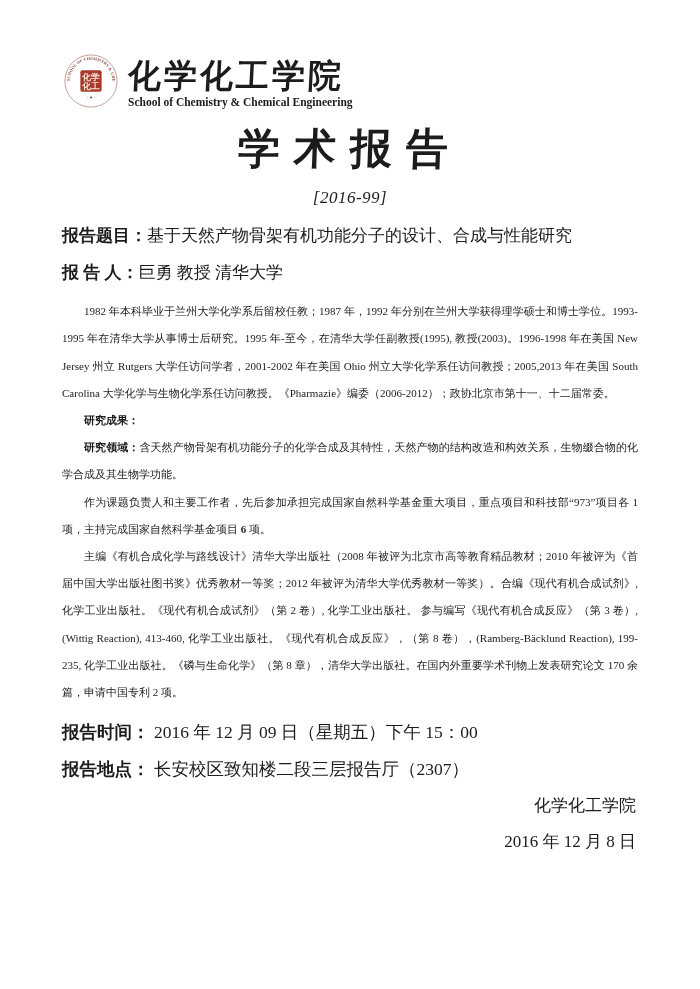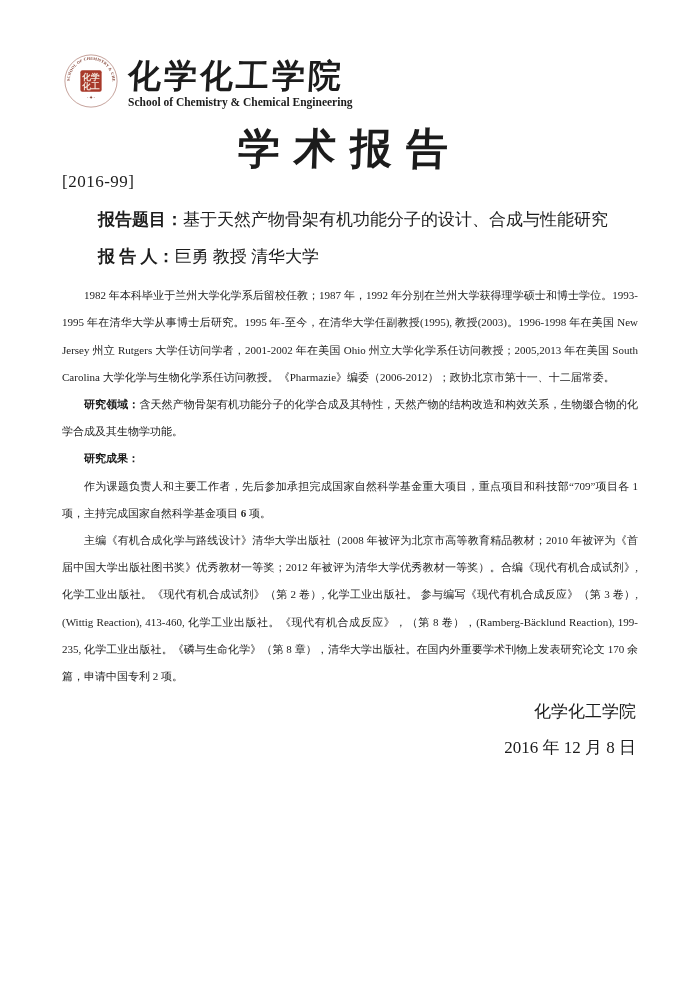--- a/index.html
+++ b/index.html
@@ -40,27 +40,30 @@
   .main-title {
     text-align: center;
     font-size: 42px;
     font-weight: 900;
     letter-spacing: 14px;
     margin-top: 16px;
     transform: skewX(-2deg);
     line-height: 1.1;
   }
   .report-number {
+    text-align: center;
     font-size: 17px;
+    margin-top: 16px;
     letter-spacing: 0.5px;
+    font-style: italic;
   }
 
   
   .meta { margin-top: 16px; }
-  .meta-row { font-size: 17px; line-height: 24px; margin-bottom: 13px; margin-left: 36px; }
+  .meta-row { font-size: 17px; line-height: 24px; margin-bottom: 13px; }
   .meta-label { font-weight: bold; white-space: pre; }
   .meta-value { font-size: 17px; }
 
   
   .body-text { font-size: 11px; line-height: 27.2px; text-align: justify; }
   .body-text p { margin: 0; text-indent: 2em; }
   .inline-bold { font-weight: bold; }
 
   
   .schedule { margin-top: 14px; }
@@ -107,25 +110,33 @@
     <div class="meta-row">
       <span class="meta-label">报告题目：</span><span class="meta-value">基于天然产物骨架有机功能分子的设计、合成与性能研究</span>
     </div>
     <div class="meta-row">
       <span class="meta-label">报 告 人：</span><span class="meta-value">巨勇  教授  清华大学</span>
     </div>
   </div>
 
   <div class="body-text">
     <p>1982 年本科毕业于兰州大学化学系后留校任教；1987 年，1992 年分别在兰州大学获得理学硕士和博士学位。1993-1995 年在清华大学从事博士后研究。1995 年-至今，在清华大学任副教授(1995), 教授(2003)。1996-1998 年在美国 New Jersey 州立 Rutgers 大学任访问学者，2001-2002 年在美国 Ohio 州立大学化学系任访问教授；2005,2013 年在美国 South Carolina 大学化学与生物化学系任访问教授。《Pharmazie》编委（2006-2012）；政协北京市第十一、十二届常委。</p>
+    <p><span class="inline-bold">研究成果：</span></p>
     <p><span class="inline-bold">研究领域：</span><span>含天然产物骨架有机功能分子的化学合成及其特性，天然产物的结构改造和构效关系，生物缀合物的化学合成及其生物学功能。</span></p>
-    <p><span class="inline-bold">研究成果：</span></p>
-    <p><span>作为课题负责人和主要工作者，先后参加承担完成国家自然科学基金重大项目，重点项目和科技部“709”项目各 1 项，主持完成国家自然科学基金项目 </span><span class="inline-bold">6</span><span> 项。</span></p>
+    <p><span>作为课题负责人和主要工作者，先后参加承担完成国家自然科学基金重大项目，重点项目和科技部“973”项目各 1 项，主持完成国家自然科学基金项目 </span><span class="inline-bold">6</span><span> 项。</span></p>
     <p>主编《有机合成化学与路线设计》清华大学出版社（2008 年被评为北京市高等教育精品教材；2010 年被评为《首届中国大学出版社图书奖》优秀教材一等奖；2012 年被评为清华大学优秀教材一等奖）。合编《现代有机合成试剂》, 化学工业出版社。《现代有机合成试剂》（第 2 卷）, 化学工业出版社。 参与编写《现代有机合成反应》（第 3 卷）, (Wittig Reaction), 413-460, 化学工业出版社。《现代有机合成反应》，（第 8 卷），(Ramberg-Bäcklund Reaction), 199-235, 化学工业出版社。《磷与生命化学》（第 8 章），清华大学出版社。在国内外重要学术刊物上发表研究论文 170 余篇，申请中国专利 2 项。</p>
   </div>
 
+  <div class="schedule">
+    <div class="schedule-row">
+      <span class="schedule-label">报告时间：</span><span> 2016 年 12 月 09 日（星期五）下午 15：00</span>
+    </div>
+    <div class="schedule-row">
+      <span class="schedule-label">报告地点：</span><span> 长安校区致知楼二段三层报告厅（2307）</span>
+    </div>
+  </div>
 
   <div class="footer">
     <div class="footer-line">化学化工学院</div>
     <div class="footer-line">2016 年 12 月 8 日</div>
   </div>
 
 </div>
 
 </body></html>

